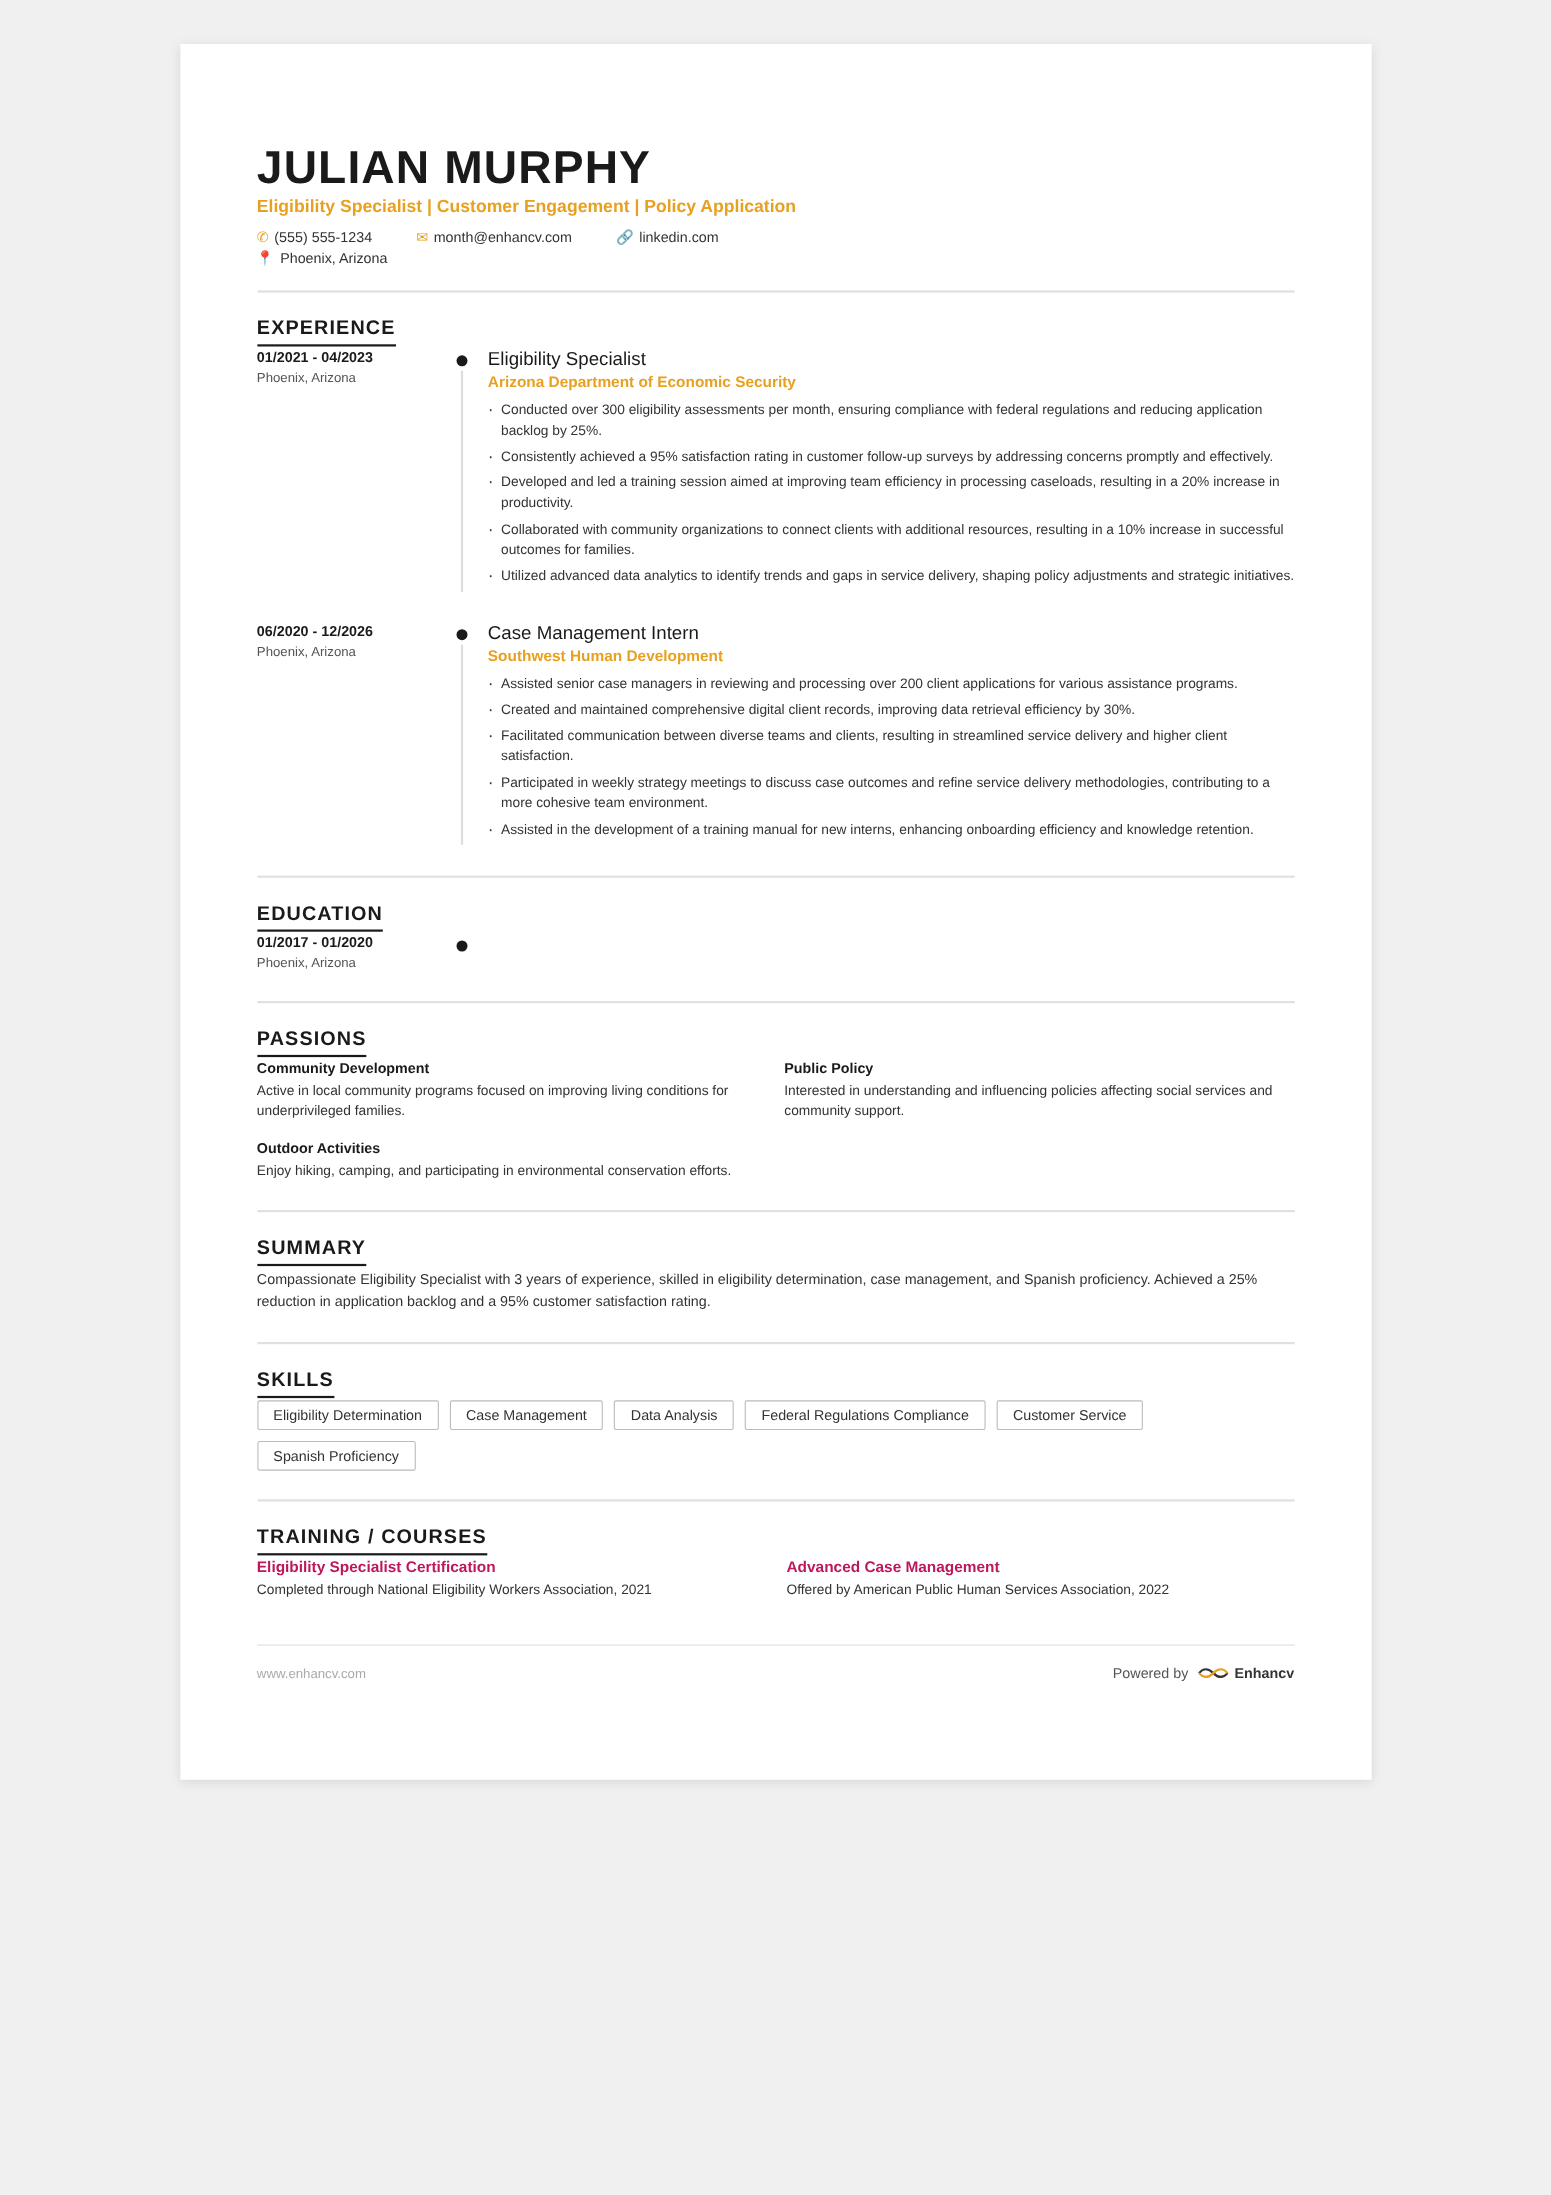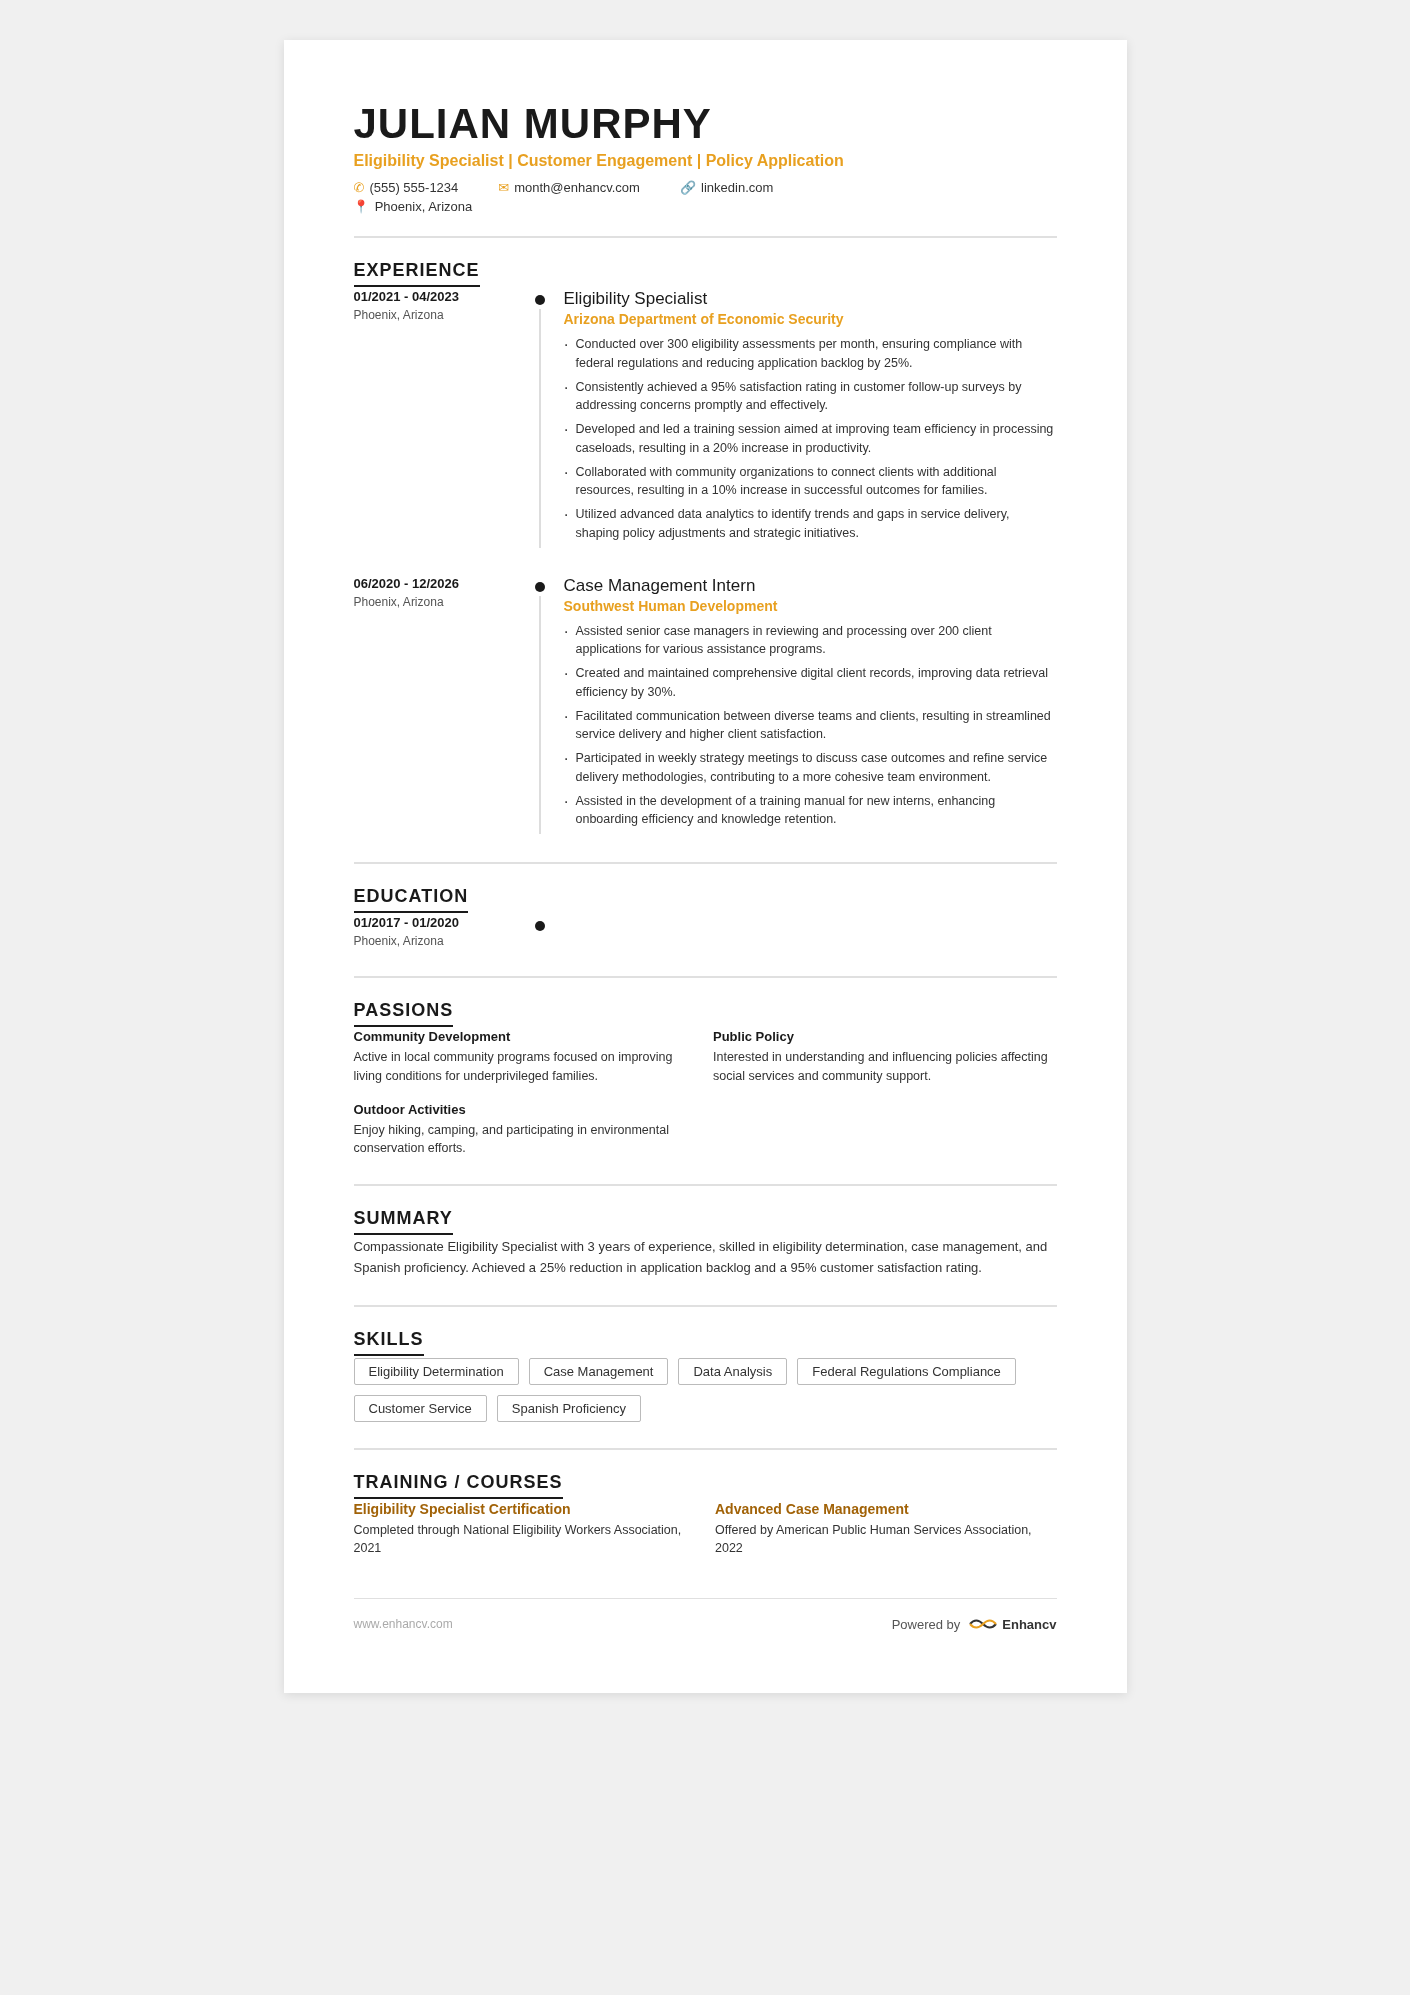--- a/index.html
+++ b/index.html
@@ -5,22 +5,22 @@
     * { margin: 0; padding: 0; box-sizing: border-box; }
     body {
       font-family: Arial, sans-serif;
       background: #f0f0f0;
       display: flex;
       justify-content: center;
       padding: 40px 20px;
     }
     .resume {
       background: #fff;
-      width: 843px;
-      padding: 60px 70px;
+      width: 1083px;
+      padding: 88px 70px;
       box-shadow: 0 2px 10px rgba(0,0,0,0.1);
     }
     .header-name {
       font-size: 42px;
       font-weight: 900;
       color: #1a1a1a;
       letter-spacing: 1px;
       text-transform: uppercase;
       margin-bottom: 4px;
     }
@@ -189,21 +189,21 @@
       border-radius: 2px;
     }
     .training-grid {
       display: grid;
       grid-template-columns: 1fr 1fr;
       gap: 20px;
     }
     .training-item .training-title {
       font-size: 14px;
       font-weight: 700;
-      color: #a16207;
+      color: #be185d;
       margin-bottom: 4px;
     }
     .training-item .training-desc {
       font-size: 12.5px;
       color: #333;
       line-height: 1.5;
     }
     .footer {
       display: flex;
       justify-content: space-between;

